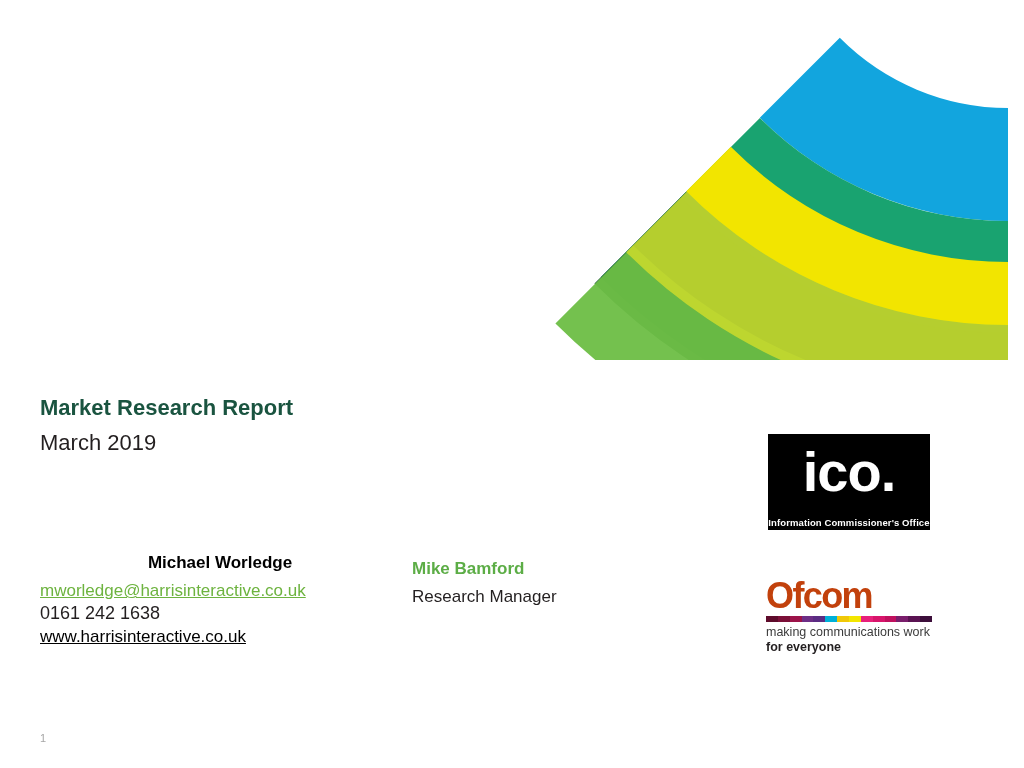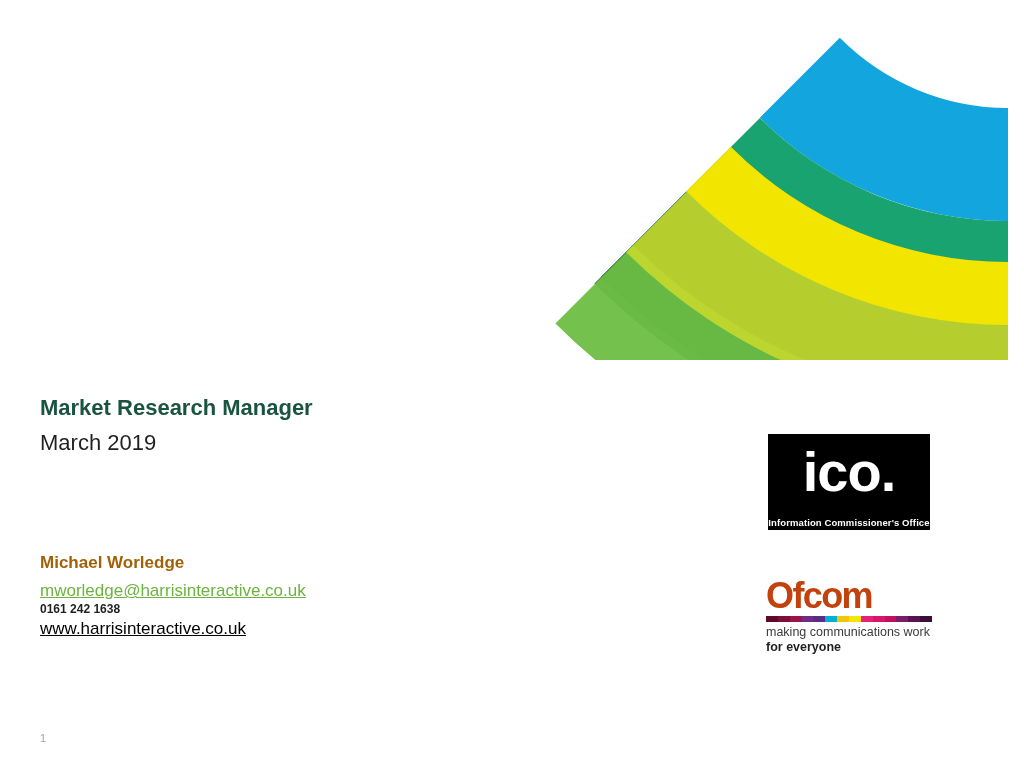--- a/index.html
+++ b/index.html
@@ -80,22 +80,22 @@
     margin: 0 0 7px 0;
   }
   .contact-role {
     font-size: 17px;
     font-weight: normal;
     color: #231F20;
     line-height: 1.25;
     margin: 0;
   }
   .contact-line {
-    font-size: 12px;
-    font-weight: bold;
+    font-size: 18px;
+    font-weight: normal;
     color: #231F20;
     line-height: 1.3;
     margin: 0;
   }
   .contact-link {
     font-size: 17px;
     color: #6DB33F;
     line-height: 1.3;
     display: block;
     margin: 0;
@@ -246,33 +246,37 @@
 
     <path fill="#F2E500" fill-opacity="1" d="M 1008,325
              A 455,455 0 0,1 686.3,191.3
              L 730.8,146.8
              A 392,392 0 0,0 1008,262
              Z"></path>
   </g>
 </svg>
 
 <div id="title-block">
-  <h2 class="title-sub" style="color: rgb(26, 84, 64);">Market Research Manager</h2>
+  <h2 class="title-sub" style="color: rgb(26, 84, 64);">Market Research Report</h2>
   <p class="title-date" style="color: rgb(35, 31, 32);">March 2019</p>
 </div>
 
 <div id="contacts">
 
   <div class="contact primary">
-    <p class="contact-name" style="color: #a16207;">Michael Worledge</p>
+    <p class="contact-name" style="color: #000000; text-align: center;">Michael Worledge</p>
     <a class="contact-link" href="#" style="color: rgb(109, 179, 63);">mworledge@harrisinteractive.co.uk</a>
     <p class="contact-line">0161 242 1638</p>
     <a class="contact-link" href="#" style="color: #000000;">www.harrisinteractive.co.uk</a>
   </div>
 
+  <div class="contact secondary">
+    <p class="contact-name" style="color: rgb(92, 173, 70);">Mike Bamford</p>
+    <p class="contact-role">Research Manager</p>
+  </div>
 
 </div>
 
 <div id="ico-logo" style="background: #000000;">
   <div class="ico-word">ico.</div>
   <div class="ico-tagline">Information Commissioner's Office</div>
 </div>
 
 <div id="ofcom-logo">
   <div class="ofcom-word" style="color: #c2410c;">Ofcom</div>

